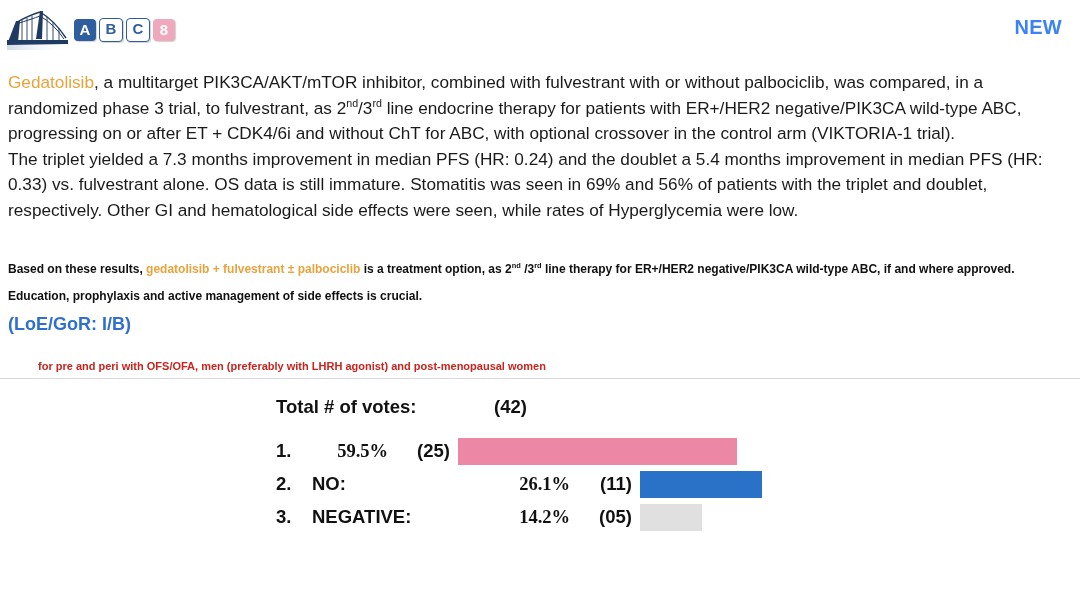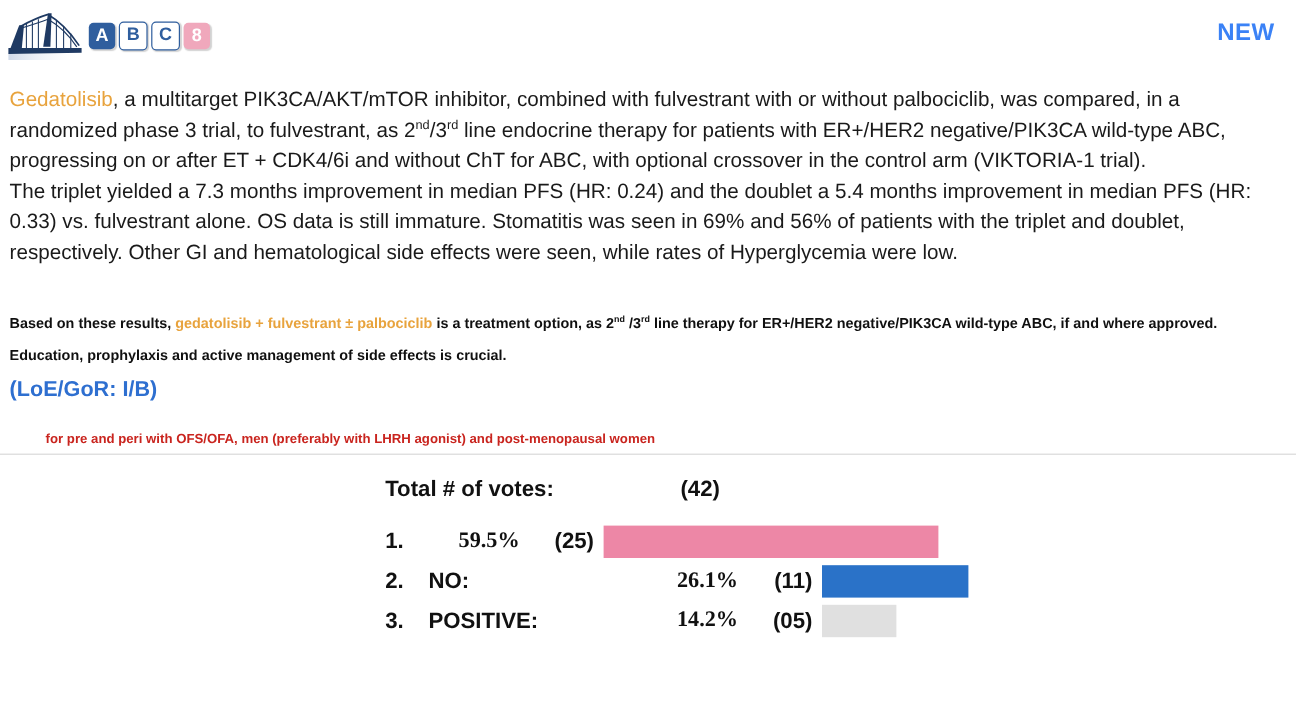--- a/index.html
+++ b/index.html
@@ -130,34 +130,33 @@
     width: 100%;
   }
 
   
   .votes {
     margin-top: 10px;
     position: relative;
     font-size: 18.5px;
     font-weight: bold;
     color: #111111;
-    padding-left: 45px;
   }
   .vrow {
     display: flex;
     align-items: center;
     height: 33px;
   }
   .vrow.total { height: 36px; margin-bottom: 10px; }
   .c-num   { width: 36px; margin-left: 276px; text-align: left; }
   .c-label { width: 182px; text-align: left; }
   .c-pct   { width: 76px; text-align: right; font-family: Liberation Serif, serif; }
   .c-cnt   { width: 62px; text-align: right; padding-right: 8px;}
   .c-total-label { margin-left: 276px; width: 218px; text-align: left; }
-  .c-total-cnt { width: 64px; text-align: left; margin-left: 28px;}
+  .c-total-cnt { width: 64px; text-align: left; margin-left: 0;}
   .barcell { position: relative; flex: 1; height: 27px; }
   .bar {
     position: absolute;
     left: 0;
     top: 0;
     height: 27px;
   }
   .bar.yes  { background: #ed87a6; }
   .bar.no   { background: #2a72c8; }
   .bar.abst { background: #e0e0e0; }
@@ -243,20 +242,20 @@
     <div class="c-label">NO:</div>
     <div class="c-pct">26.1%</div>
     <div class="c-cnt">(11)</div>
     <div class="barcell">
       <div class="bar no" style="width: 122px; background: rgb(42, 114, 200);"></div>
     </div>
   </div>
 
   <div class="vrow">
     <div class="c-num">3.</div>
-    <div class="c-label">POSITIVE:</div>
+    <div class="c-label">NEGATIVE:</div>
     <div class="c-pct">14.2%</div>
     <div class="c-cnt">(05)</div>
     <div class="barcell">
       <div class="bar abst" style="width: 62px; background: rgb(224, 224, 224);"></div>
     </div>
   </div>
 </div>
 
 </body></html>

